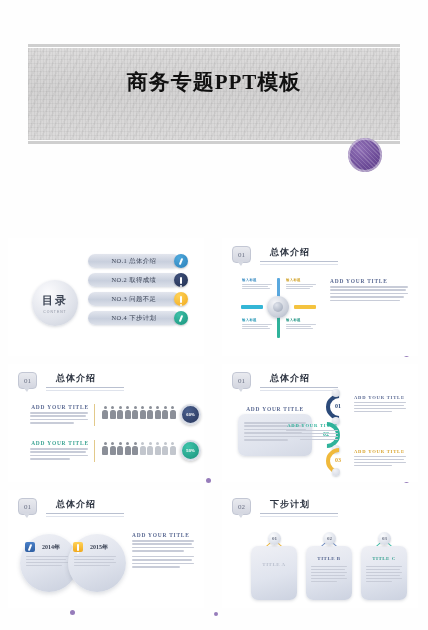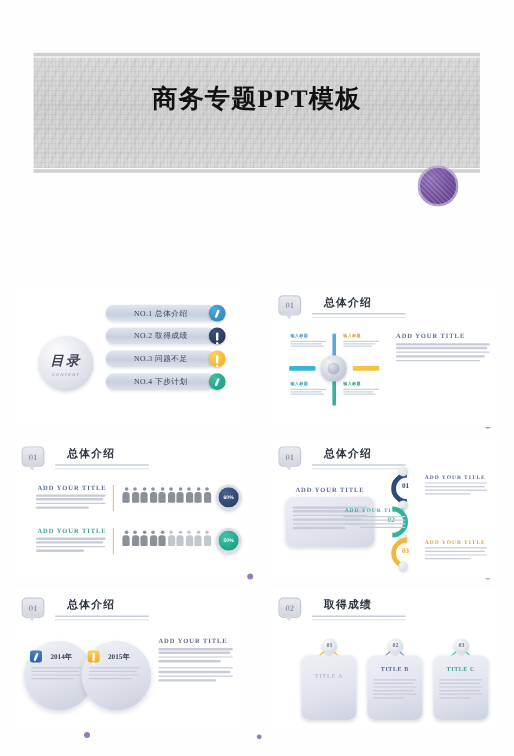--- a/index.html
+++ b/index.html
@@ -72,21 +72,21 @@
     letter-spacing:1px;padding:0 10px 2px 10px;
   }
   .hdr-line{height:1px;background:#b9c0d0;width:78px;}
   .hdr-line2{height:1px;background:#dfe3ec;width:78px;margin-top:2px;}
 
   
   .toc-circle{
     position:absolute;left:24px;top:42px;width:46px;height:46px;border-radius:50%;
     background:radial-gradient(circle at 35% 28%,#fbfbfd,#dfe2ea 62%,#c9ced9);
     box-shadow:0 1px 3px rgba(80,90,110,.22);
-    display:flex;flex-direction:column;align-items:center;justify-content:center;font-style:italic;
+    display:flex;flex-direction:column;align-items:center;justify-content:center;
   }
   .toc-circle .cn{font-family:"Liberation Serif",serif;font-weight:700;font-size:11px;color:#3c4454;letter-spacing:2px;}
   .toc-circle .en{font-size:3.4px;color:#8a90a0;letter-spacing:1px;margin-top:2px;}
   .toc-list{position:absolute;left:80px;top:16px;}
   .toc-row{position:relative;width:100px;height:14px;margin-bottom:5px;}
   .toc-bar{
     position:absolute;left:0;top:0;width:92px;height:14px;border-radius:7px;
     background:linear-gradient(180deg,#e3e6ee,#c8cfdd 55%,#dde1ea);
     box-shadow:0 1px 2px rgba(90,100,120,.18);
     display:flex;align-items:center;justify-content:center;
@@ -540,21 +540,21 @@
         <div class="tline" style="width:62px;"></div>
           <div class="tline" style="width:48px;"></div>
       </div>
     </div>
   </div>
 
   <div class="slide s6">
     <div class="hdr">
       <div class="hdr-badge">02</div>
       <div class="hdr-titlewrap">
-        <div class="hdr-title">取得成绩</div>
+        <div class="hdr-title">下步计划</div>
         <div class="hdr-line"></div>
         <div class="hdr-line2"></div>
       </div>
     </div>
 
     <div class="string" style="left:52px;top:49px;width:14px;background:#f0b93b;transform:rotate(42deg);"></div>
     <div class="string" style="left:52px;top:49px;width:14px;background:#f0b93b;transform:rotate(138deg);"></div>
     <div class="tagbadge" style="left:46px;top:42px;">01</div>
     <div class="tag" style="left:29px;top:56px;"></div>
     <div class="tagtitle" style="left:29px;top:72px;width:46px;color:#b9bfcd;">TITLE A</div>

